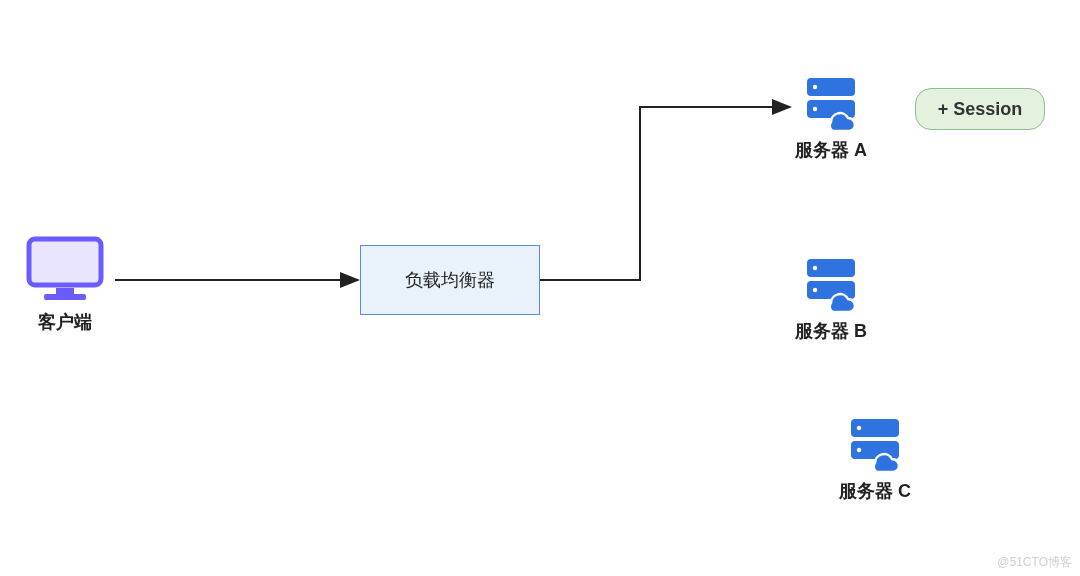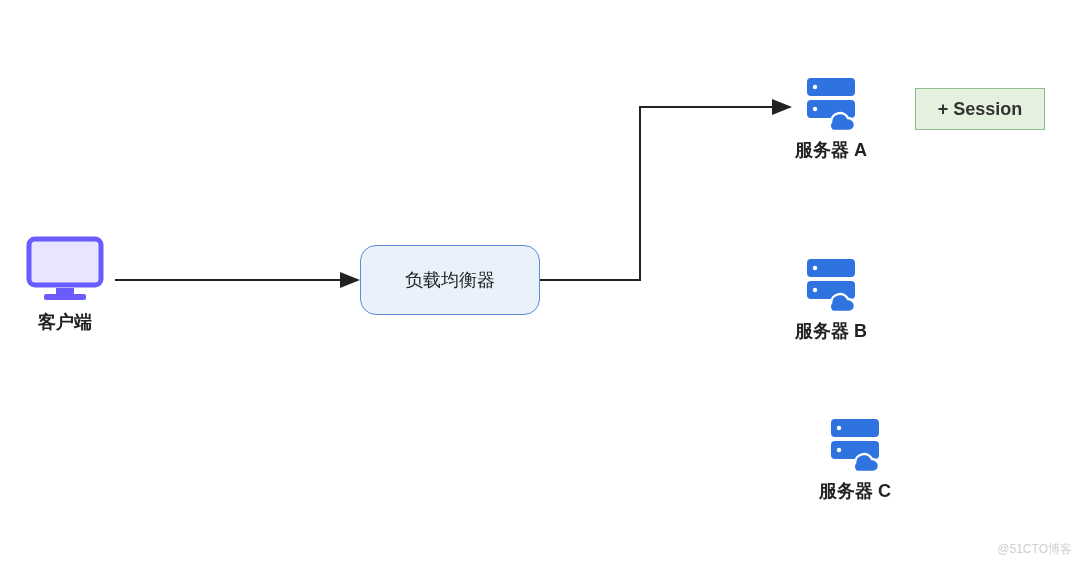--- a/index.html
+++ b/index.html
@@ -24,45 +24,45 @@
       color: #222;
       white-space: nowrap;
       font-family: "Comic Sans MS", "Microsoft YaHei", sans-serif;
     }
     .monitor-icon svg { display: block; }
     .server-icon svg { display: block; }
     .lb-box {
       position: absolute;
       border: 1.5px solid #5b8dd6;
       background: #e9f1fb;
-      border-radius: 16px;
+      border-radius: 0;
       display: flex;
       align-items: center;
       justify-content: center;
       font-size: 18px;
       color: #222;
       font-weight: 400;
     }
     .session-box {
       position: absolute;
       border: 1.5px solid #8fbf8f;
       background: #e3f1de;
-      border-radius: 0;
+      border-radius: 16px;
       display: flex;
       align-items: center;
       justify-content: center;
       font-size: 18px;
       color: #333;
       font-family: "Comic Sans MS", "Microsoft YaHei", sans-serif;
       font-weight: 600;
     }
     .watermark {
       position: absolute;
       right: 8px;
-      bottom: 18px;
+      bottom: 5px;
       font-size: 12px;
       color: #cfcfcf;
     }
     svg.connector {
       position: absolute;
       top: 0;
       left: 0;
       width: 1080px;
       height: 576px;
       pointer-events: none;
@@ -121,21 +121,21 @@
       <rect x="6" y="4" width="48" height="18" rx="4" fill="#2f73e0"></rect>
       <circle cx="14" cy="13" r="2.2" fill="#fff"></circle>
       <rect x="6" y="26" width="48" height="18" rx="4" fill="#2f73e0"></rect>
       <circle cx="14" cy="35" r="2.2" fill="#fff"></circle>
       <path d="M 30 48 a 9 9 0 0 1 17 -4 a 7 7 0 0 1 7 7 a 6 6 0 0 1 -6 6 h -16 a 6 6 0 0 1 -2 -9 z" fill="#2f73e0" stroke="#fff" stroke-width="2.5"></path>
     </svg>
   </span>
   <span class="label">服务器 B</span>
 </div>
 
-<div class="node" style="left:819px; top:415px;">
+<div class="node" style="left:839px; top:415px;">
   <span class="server-icon">
     <svg width="60" height="56" viewBox="0 0 60 56">
       <rect x="6" y="4" width="48" height="18" rx="4" fill="#2f73e0"></rect>
       <circle cx="14" cy="13" r="2.2" fill="#fff"></circle>
       <rect x="6" y="26" width="48" height="18" rx="4" fill="#2f73e0"></rect>
       <circle cx="14" cy="35" r="2.2" fill="#fff"></circle>
       <path d="M 30 48 a 9 9 0 0 1 17 -4 a 7 7 0 0 1 7 7 a 6 6 0 0 1 -6 6 h -16 a 6 6 0 0 1 -2 -9 z" fill="#2f73e0" stroke="#fff" stroke-width="2.5"></path>
     </svg>
   </span>
   <span class="label">服务器 C</span>

